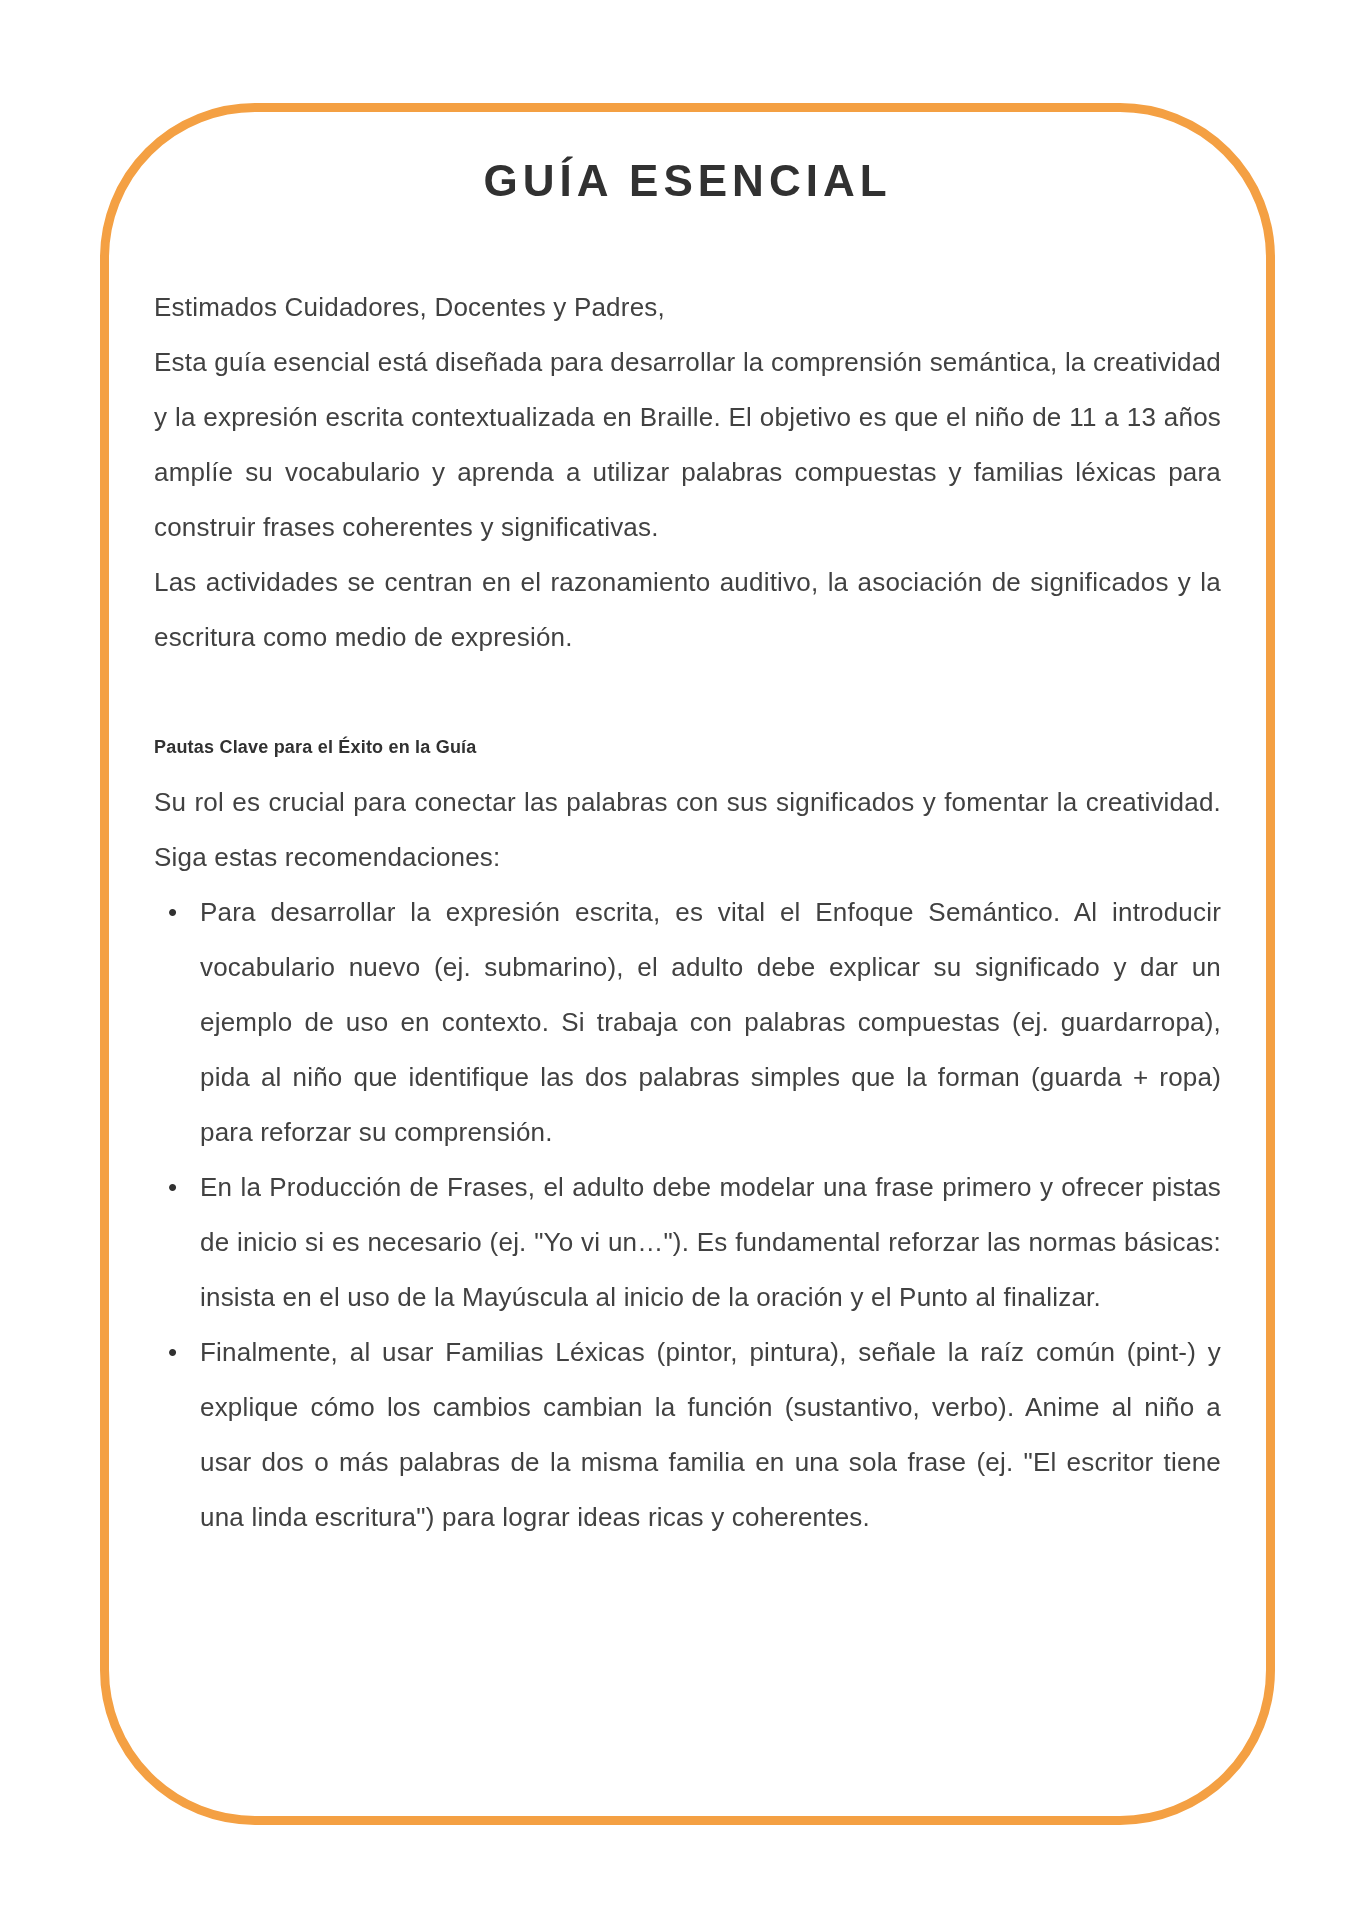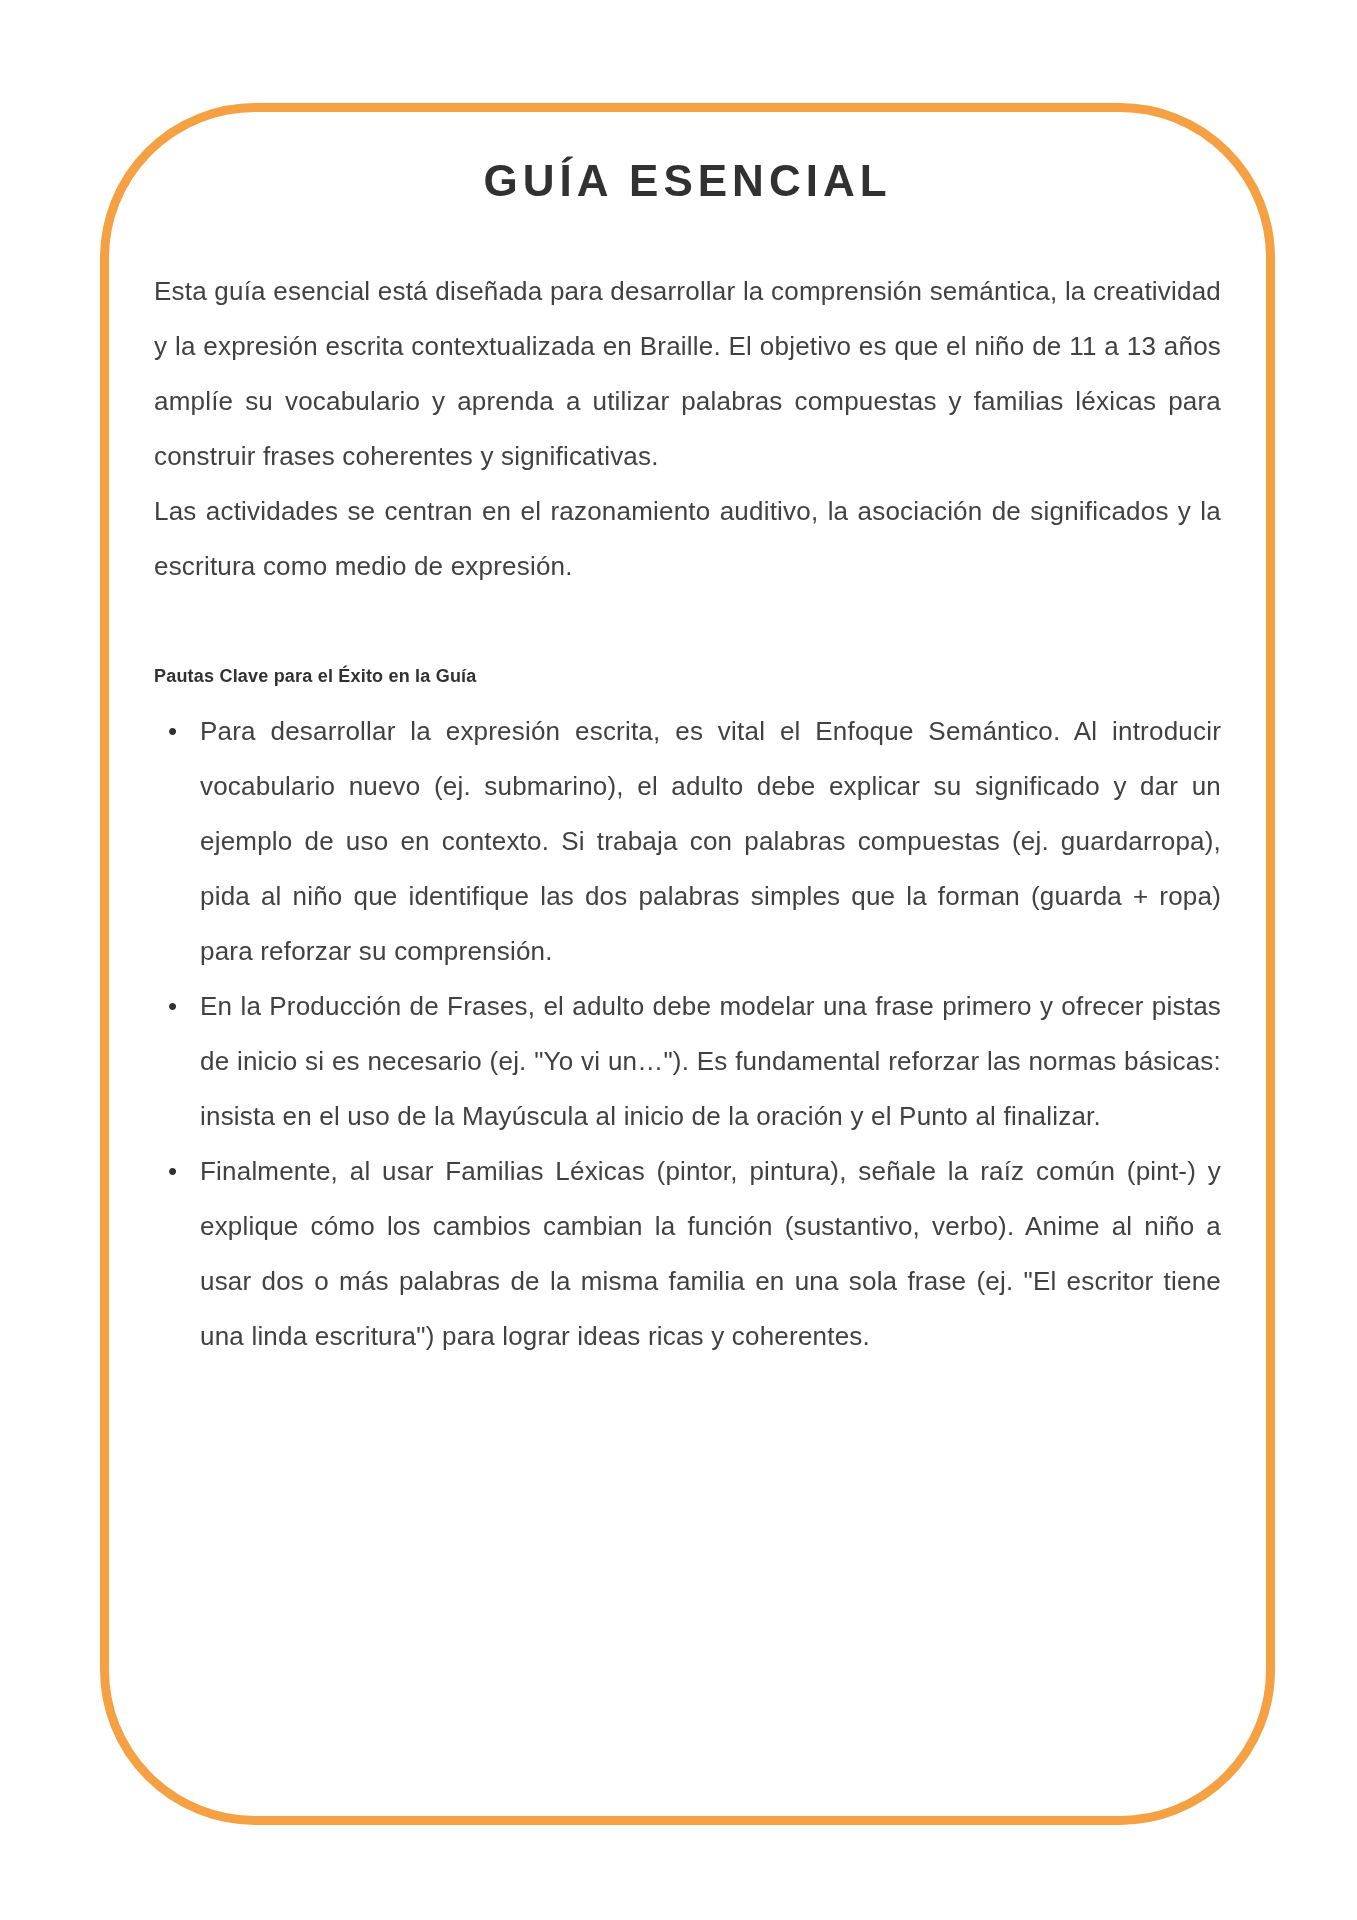--- a/index.html
+++ b/index.html
@@ -34,21 +34,21 @@
   .frame-inner {
     padding: 32px 45px 0 45px;
   }
   h1.doc-title {
     text-align: center;
     font-size: 44px;
     font-weight: bold;
     letter-spacing: 5px;
     color: var(--heading);
     margin-top: 12px;
-    margin-bottom: 58px;
+    margin-bottom: 74px;
   }
   .content {
     color: var(--text);
     font-size: 26px;
     line-height: 55px;
     text-align: justify;
     letter-spacing: 0.2px;
   }
   .content p { margin: 0; }
   h2.section-heading {
@@ -80,27 +80,29 @@
 <body>
 
 <div class="page">
   <div class="frame">
     <div class="frame-inner">
 
       <h1 class="doc-title">GUÍA ESENCIAL</h1>
 
       <div class="content">
 
+        <p>Estimados Cuidadores, Docentes y Padres,</p>
 
         <p>Esta guía esencial está diseñada para desarrollar la comprensión semántica, la creatividad y la expresión escrita contextualizada en Braille. El objetivo es que el niño de 11 a 13 años amplíe su vocabulario y aprenda a utilizar palabras compuestas y familias léxicas para construir frases coherentes y significativas.</p>
 
         <p>Las actividades se centran en el razonamiento auditivo, la asociación de significados y la escritura como medio de expresión.</p>
 
         <h2 class="section-heading">Pautas Clave para el Éxito en la Guía</h2>
 
+        <p>Su rol es crucial para conectar las palabras con sus significados y fomentar la creatividad. Siga estas recomendaciones:</p>
 
         <ul class="guidelines">
           <li>
             <span class="dot">•</span>
             <span>Para desarrollar la expresión escrita, es vital el Enfoque Semántico. Al introducir vocabulario nuevo (ej. submarino), el adulto debe explicar su significado y dar un ejemplo de uso en contexto. Si trabaja con palabras compuestas (ej. guardarropa), pida al niño que identifique las dos palabras simples que la forman (guarda + ropa) para reforzar su comprensión.</span>
           </li>
           <li>
             <span class="dot">•</span>
             <span>En la Producción de Frases, el adulto debe modelar una frase primero y ofrecer pistas de inicio si es necesario (ej. "Yo vi un…"). Es fundamental reforzar las normas básicas: insista en el uso de la Mayúscula al inicio de la oración y el Punto al finalizar.</span>
           </li>

